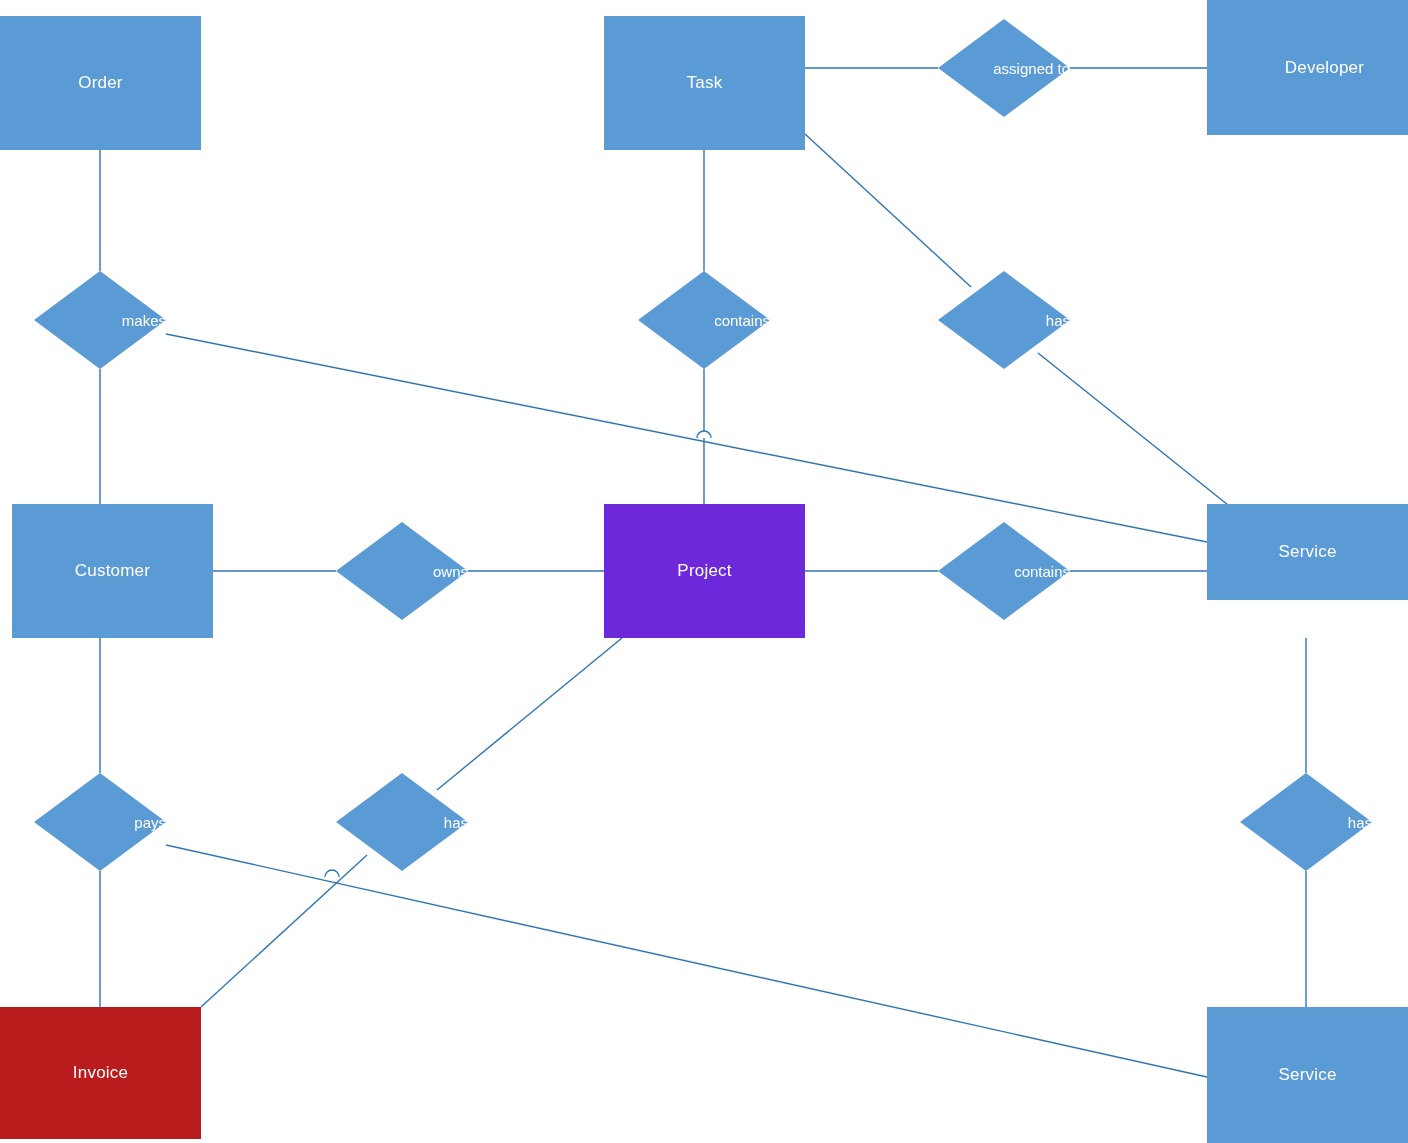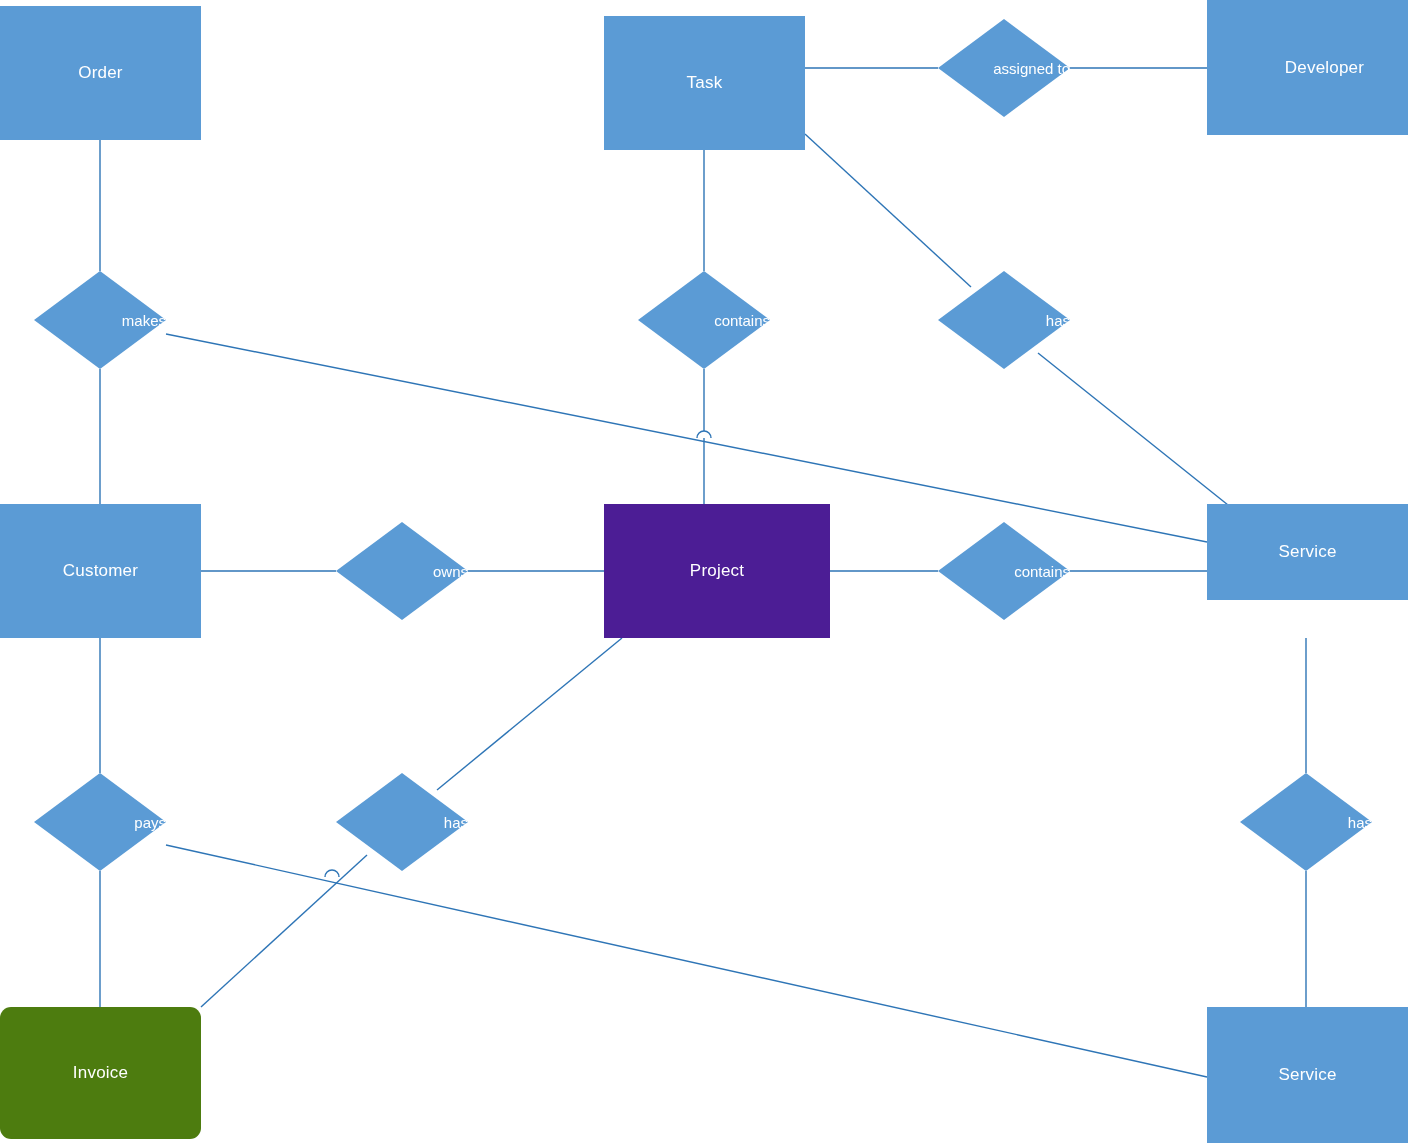--- a/index.html
+++ b/index.html
@@ -91,39 +91,39 @@
         <polyline points="1306,638 1306,773" stroke="#2E75B6" fill="none"></polyline>
         <polyline points="1306,871 1306,1007" stroke="#2E75B6" fill="none"></polyline>
       </g>
     <g id="hop-group" fill="none" stroke="#2E75B6" stroke-width="1.4">
         <path d="M 697 438 A 7 7 0 0 1 711 438" stroke="#2E75B6" fill="#ffffff"></path>
         <path d="M 325 877 A 7 7 0 0 1 339 877" stroke="#2E75B6" fill="#ffffff"></path>
       </g>
   </svg>
 
   <div id="entity-group">
-      <div class="entity" style="left: 0px; top: 6px; width: 201px; height: 134px; background: rgb(91, 155, 213);">
+      <div class="entity" style="left: 0px; top: 16px; width: 201px; height: 134px; background: rgb(91, 155, 213);">
         <span class="entity-label">Order</span>
       </div>
       <div class="entity" style="left: 604px; top: 16px; width: 201px; height: 134px; background: rgb(91, 155, 213);">
         <span class="entity-label">Task</span>
       </div>
       <div class="entity" style="left: 1207px; top: 0px; width: 201px; height: 135px; background: rgb(91, 155, 213); padding-left: 34px;">
         <span class="entity-label">Developer</span>
       </div>
-      <div class="entity" style="left: 0px; top: 504px; width: 201px; height: 134px; background: rgb(91, 155, 213);">
+      <div class="entity" style="left: 12px; top: 504px; width: 201px; height: 134px; background: rgb(91, 155, 213);">
         <span class="entity-label">Customer</span>
       </div>
-      <div class="entity" style="left: 604px; top: 504px; width: 226px; height: 134px; background: #4c1d95;">
+      <div class="entity" style="left: 604px; top: 504px; width: 201px; height: 134px; background: #6d28d9;">
         <span class="entity-label">Project</span>
       </div>
       <div class="entity" style="left: 1207px; top: 504px; width: 201px; height: 96px; background: rgb(91, 155, 213);">
         <span class="entity-label">Service</span>
       </div>
-      <div class="entity" style="left: 0px; top: 1007px; width: 201px; height: 132px; background: #4d7c0f; border-radius: 11px;">
+      <div class="entity" style="left: 0px; top: 1007px; width: 201px; height: 132px; background: #b91c1c;">
         <span class="entity-label">Invoice</span>
       </div>
       <div class="entity" style="left: 1207px; top: 1007px; width: 201px; height: 136px; background: rgb(91, 155, 213);">
         <span class="entity-label">Service</span>
       </div>
     </div>
   <div id="relationship-group">
       <div class="relationship" style="left: 34px; top: 271px; width: 132px; height: 98px;">
         <div class="diamond-shape" style="background: rgb(91, 155, 213);"></div>
         <span class="relationship-label">makes</span>

